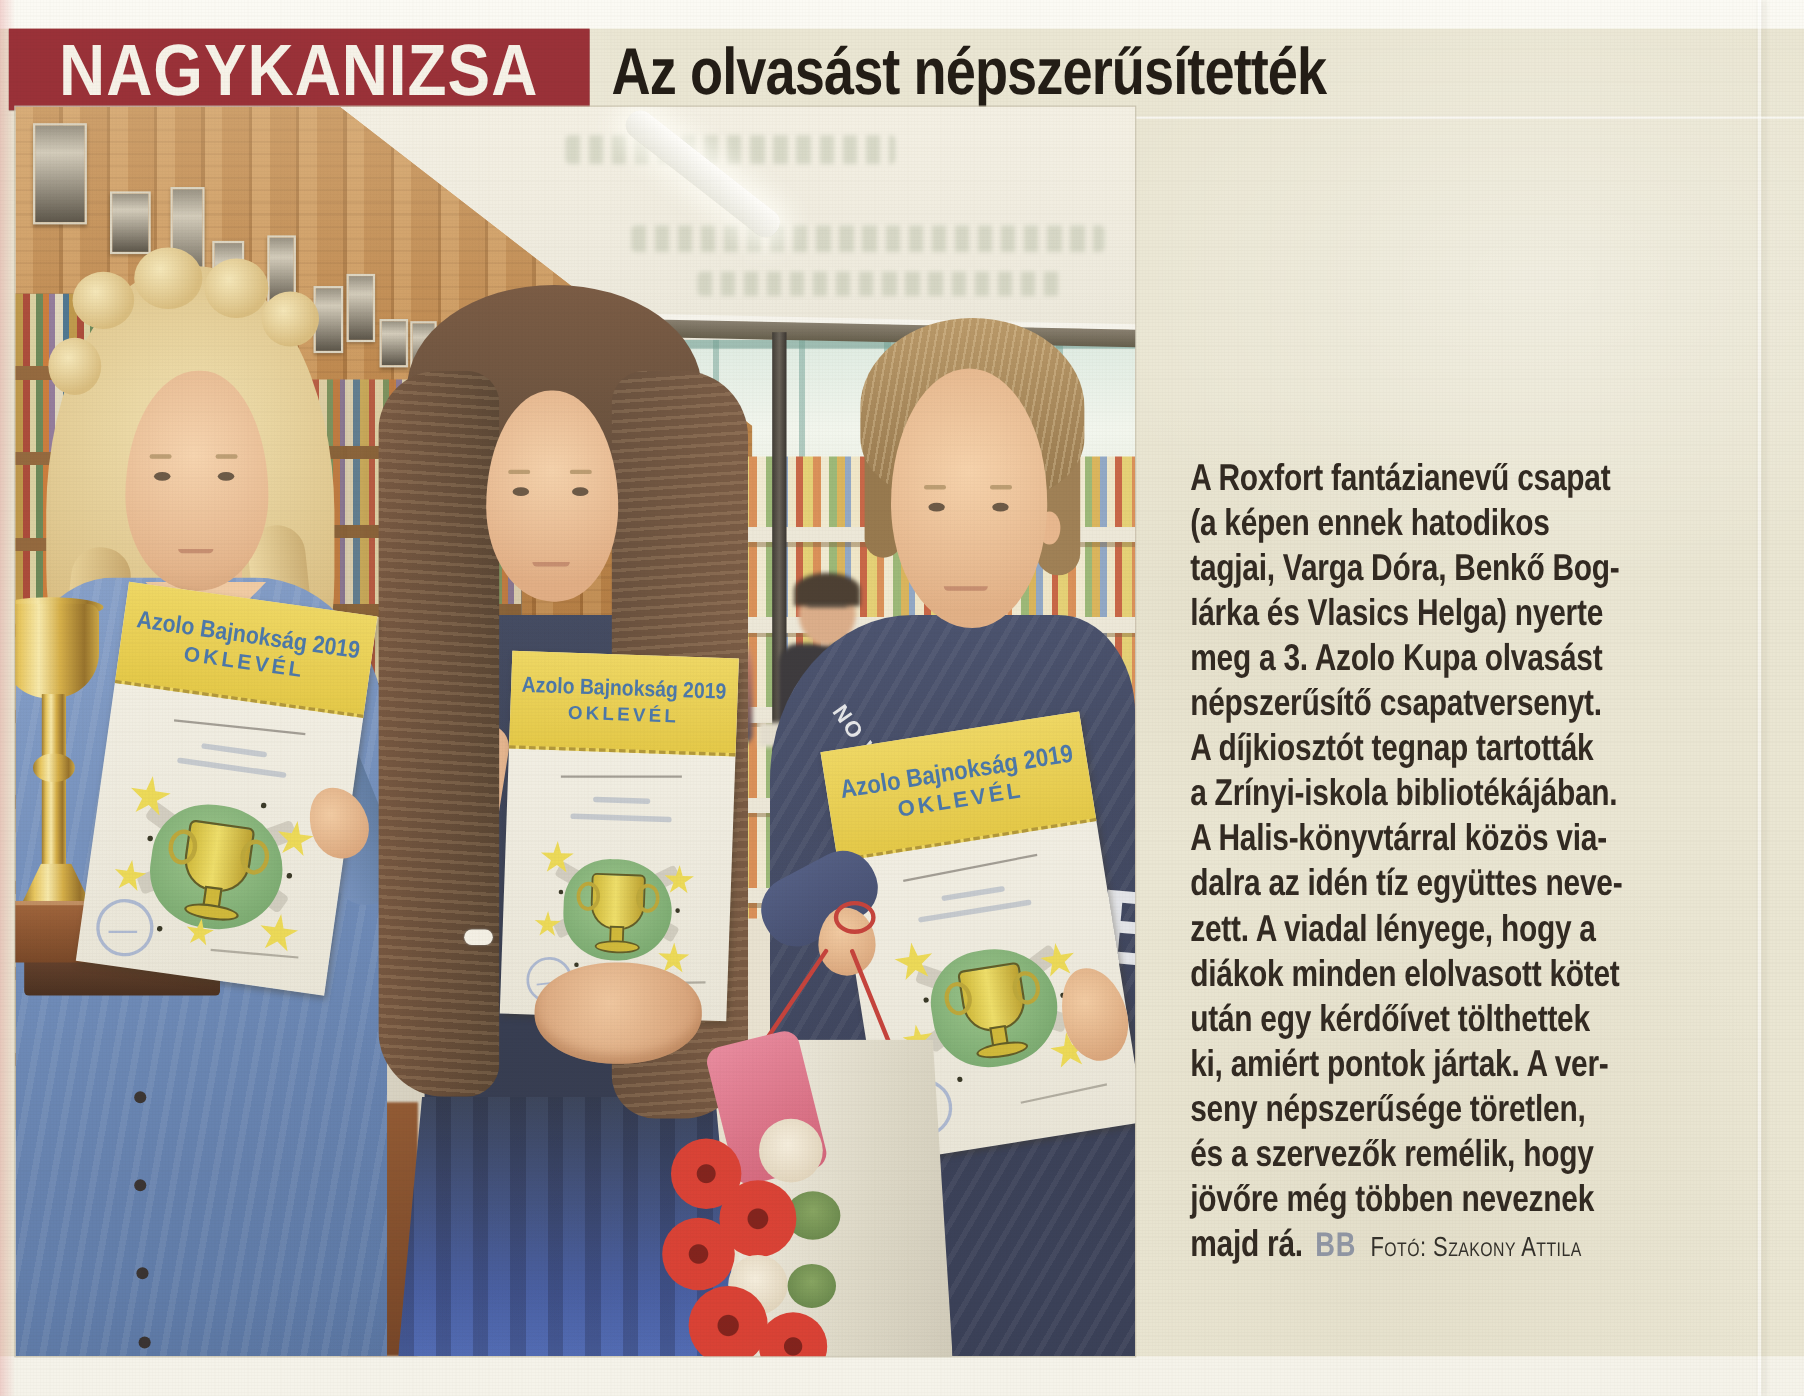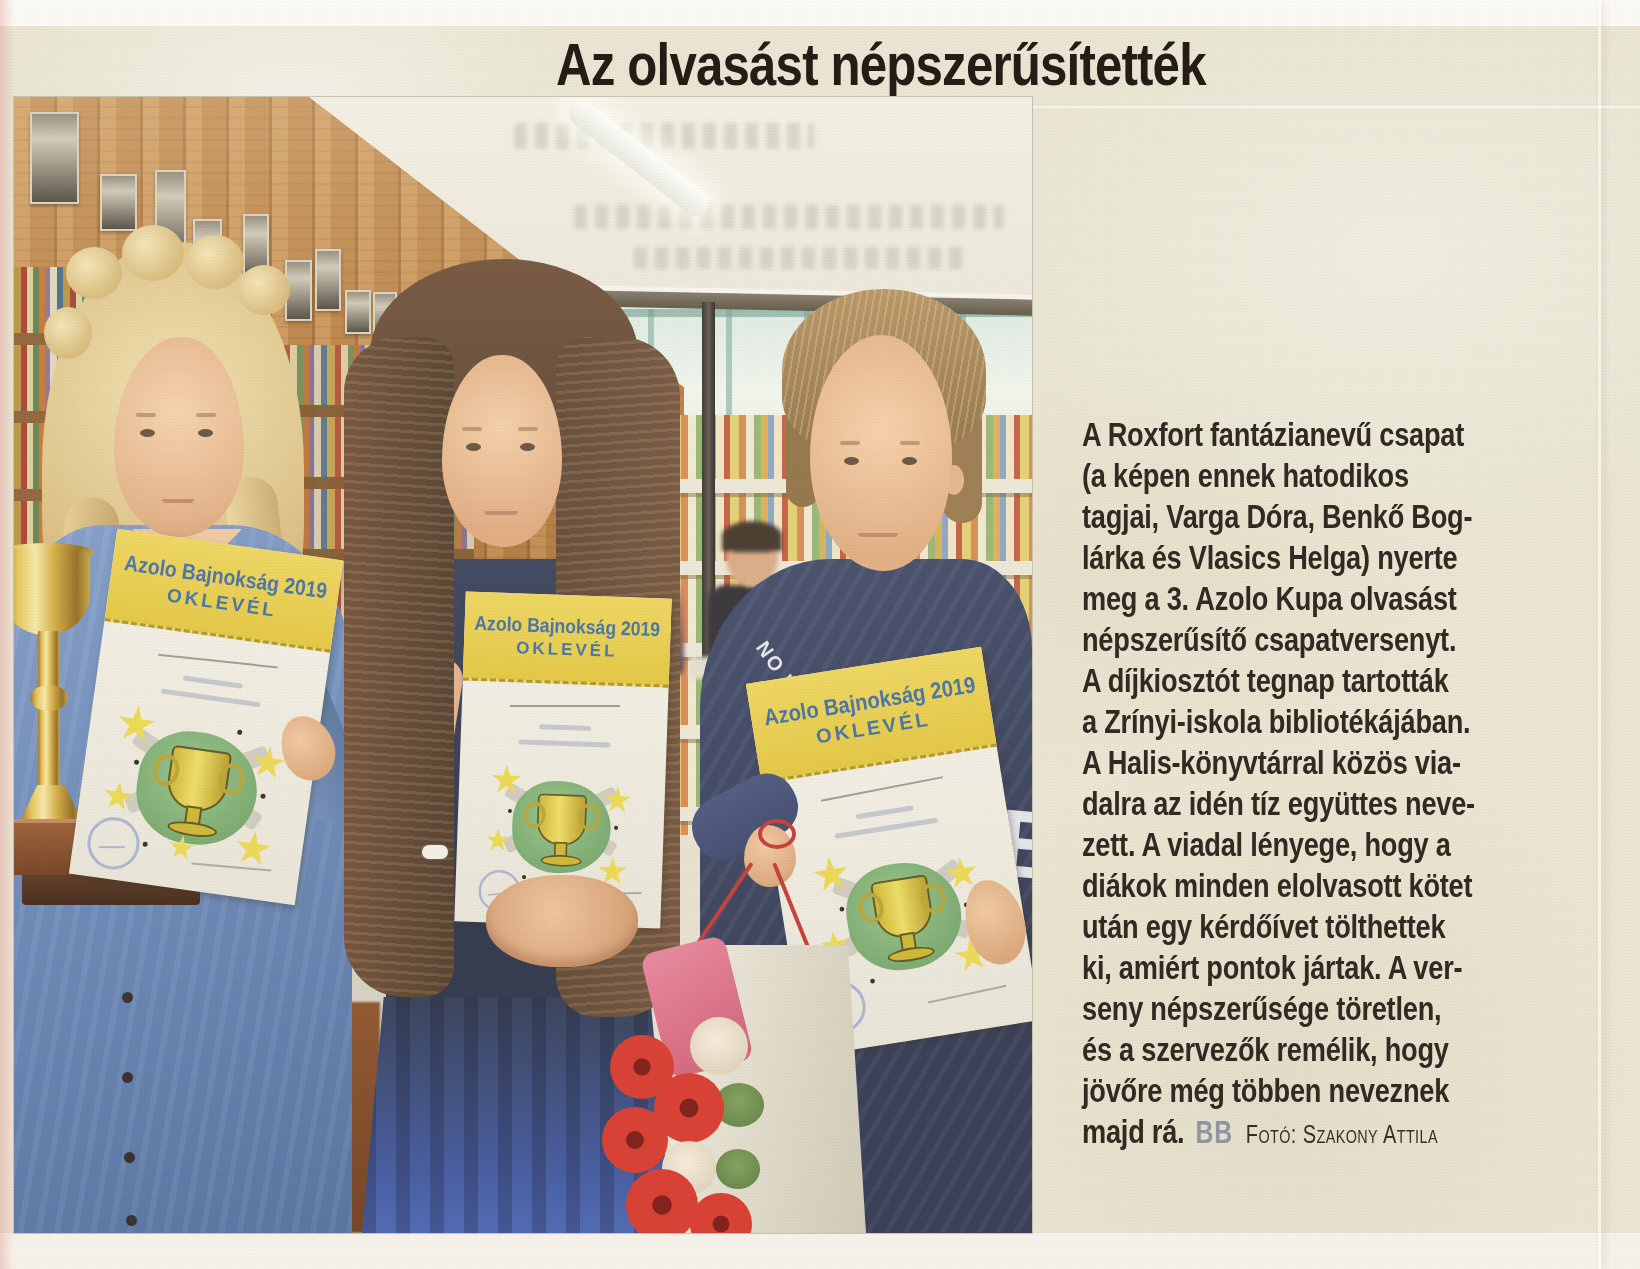--- a/index.html
+++ b/index.html
@@ -245,20 +245,23 @@
 <body>
 
 <div class="page">
   <div class="page-mottle"></div>
   <div class="abs top-white"></div>
   <div class="abs bottom-white"></div>
   <div class="abs left-edge"></div>
   <div class="abs right-crease"></div>
   <div class="abs crease-h"></div>
 
+  <div class="abs loc-block">
+    <span class="loc-text">NAGYKANIZSA</span>
+  </div>
   <h1 class="abs headline" style="margin:0">Az olvasást népszerűsítették</h1>
 
   <div class="abs photo">
 
     <div class="abs ceiling"></div>
     <div class="abs bleedbar bb1"></div>
     <div class="abs bleedbar bb2"></div>
     <div class="abs bleedbar bb3"></div>
     <div class="abs light-tube"></div>
     <div class="abs windows"></div>

